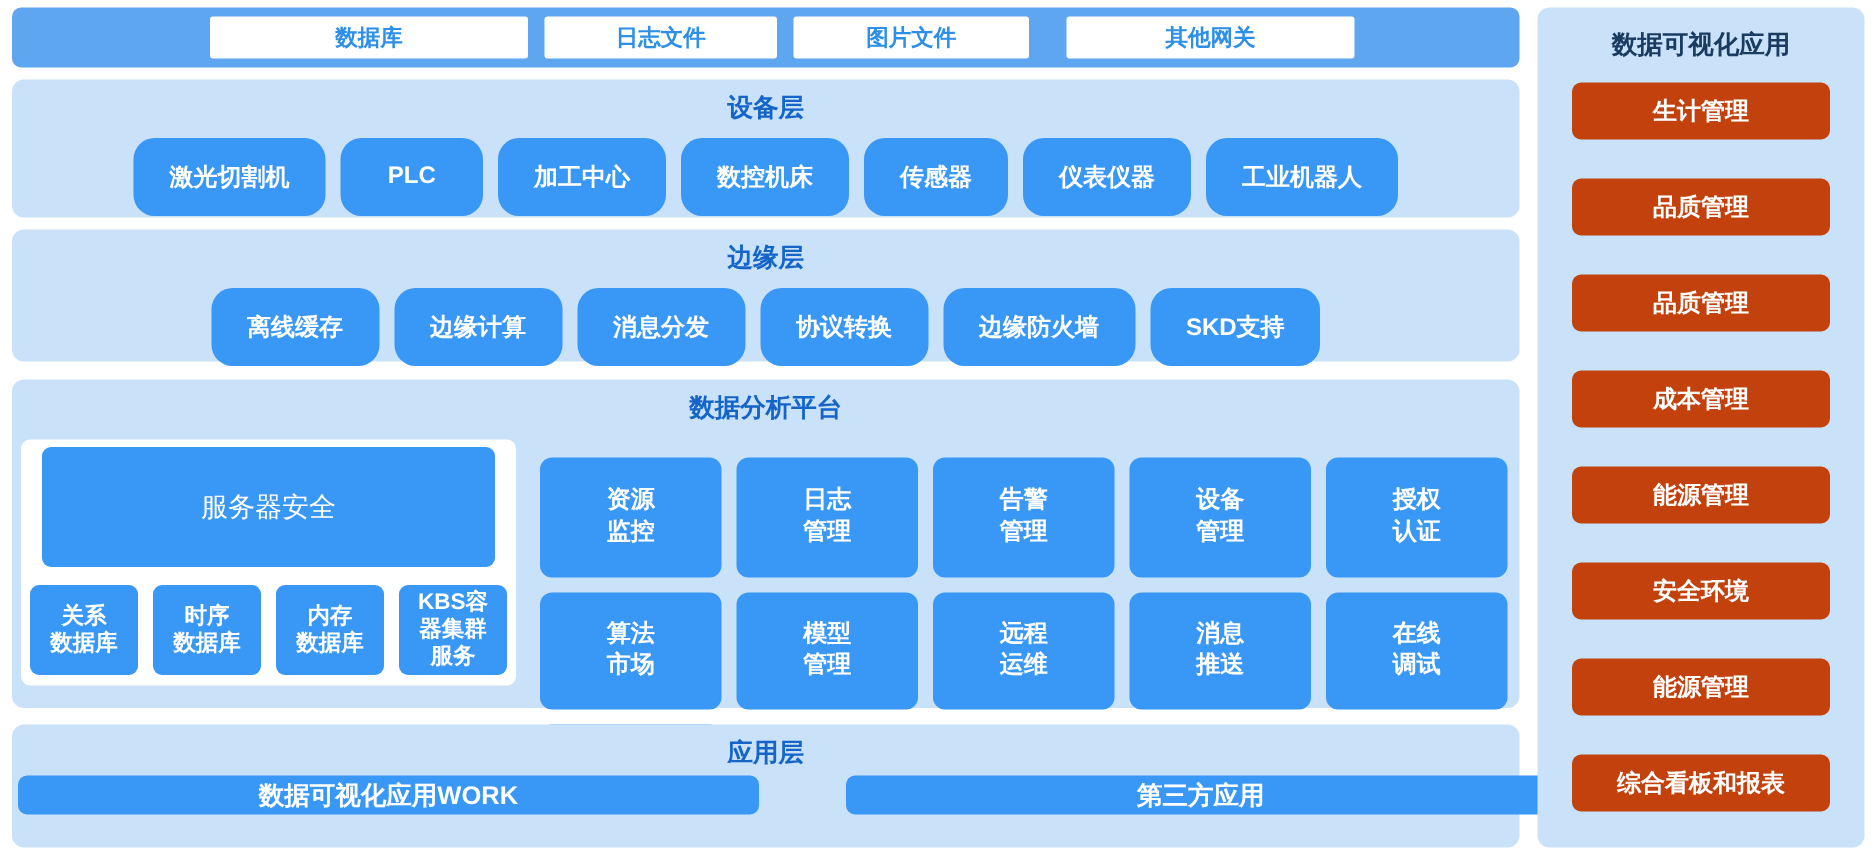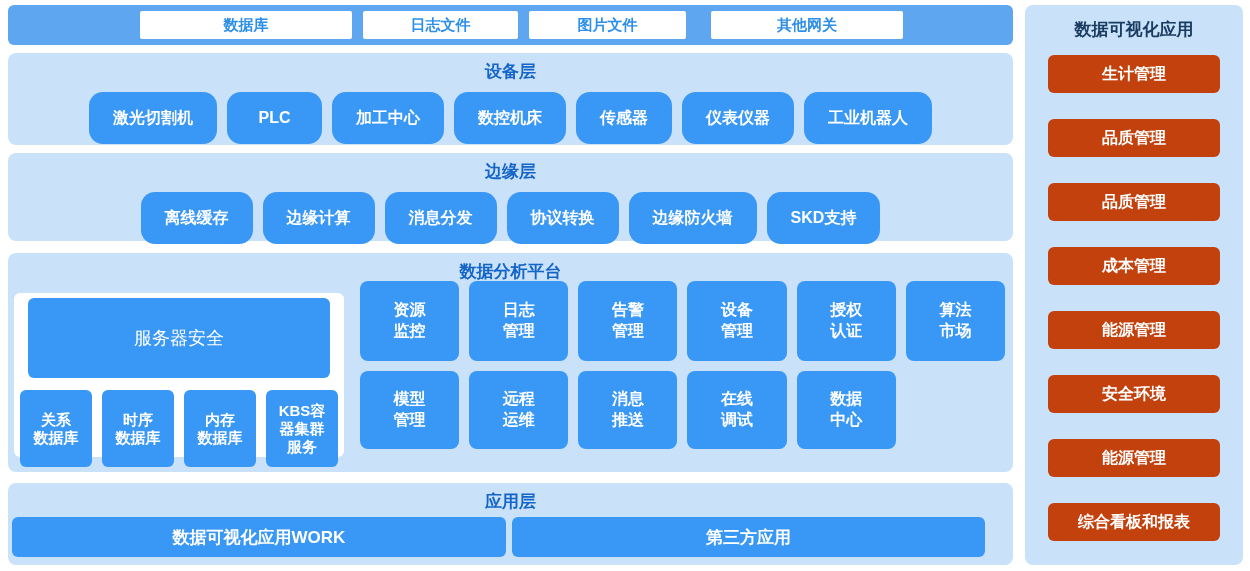--- a/index.html
+++ b/index.html
@@ -35,43 +35,43 @@
     color:#ffffff;font-weight:bold;font-size:16px;
     display:flex;align-items:center;justify-content:center;box-sizing:border-box;
   }
   
   .platform{top:253px;height:219px;}
   .white-box{position:absolute;left:6px;top:40px;width:330px;height:164px;background:#ffffff;border-radius:6px;}
   .server-btn{
     position:absolute;left:14px;top:5px;width:302px;height:80px;background:#3997F5;border-radius:6px;
     color:#fff;font-weight:normal;font-size:18px;display:flex;align-items:center;justify-content:center;
   }
-  .db-row{position:absolute;left:6px;top:97px;width:318px;height:77px;display:flex;gap:10px;border-radius:14px;}
+  .db-row{position:absolute;left:6px;top:97px;width:318px;height:60px;display:flex;gap:10px;border-radius:14px;}
   .db-btn{
     flex:1;background:#3997F5;border-radius:6px;color:#fff;font-weight:bold;font-size:15px;
     display:flex;align-items:center;justify-content:center;text-align:center;
     white-space:pre-line;line-height:1.2;
   }
   .plat-grid{
-    position:absolute;left:352px;top:28px;width:645px;
-    display:grid;grid-template-columns:repeat(6,1fr);grid-template-rows:80px 78px;gap:10px;
+    position:absolute;left:352px;top:52px;width:645px;
+    display:grid;grid-template-columns:repeat(5,1fr);grid-template-rows:80px 78px;gap:10px;
   }
   .grid-cell{
     background:#3997F5;border-radius:8px;color:#fff;font-weight:bold;font-size:16px;
     display:flex;align-items:center;justify-content:center;text-align:center;
     white-space:pre-line;line-height:1.3;
   }
   
   .app-panel{top:483px;height:82px;}
   .app-btn{
-    position:absolute;top:34px;height:40px;background:#3997F5;border-radius:6px;
+    position:absolute;top:34px;height:26px;background:#3997F5;border-radius:6px;
     color:#fff;font-weight:bold;font-size:17px;display:flex;align-items:center;justify-content:center;
   }
   .app-btn.first{left:4px;width:494px;}
-  .app-btn.second{left:504px;width:473px;}
+  .app-btn.second{left:556px;width:473px;}
   
   .sidebar{
     left:1025px;top:5px;width:218px;height:560px;background:#C9E2FA;border-radius:8px;box-sizing:border-box;
   }
   .sidebar-title{
     text-align:center;padding-top:14px;font-size:17px;font-weight:bold;color:#1B3C61;line-height:22px;
   }
   .sidebar-list{
     position:absolute;left:23px;right:23px;top:50px;bottom:24px;
     display:flex;flex-direction:column;justify-content:space-between;

